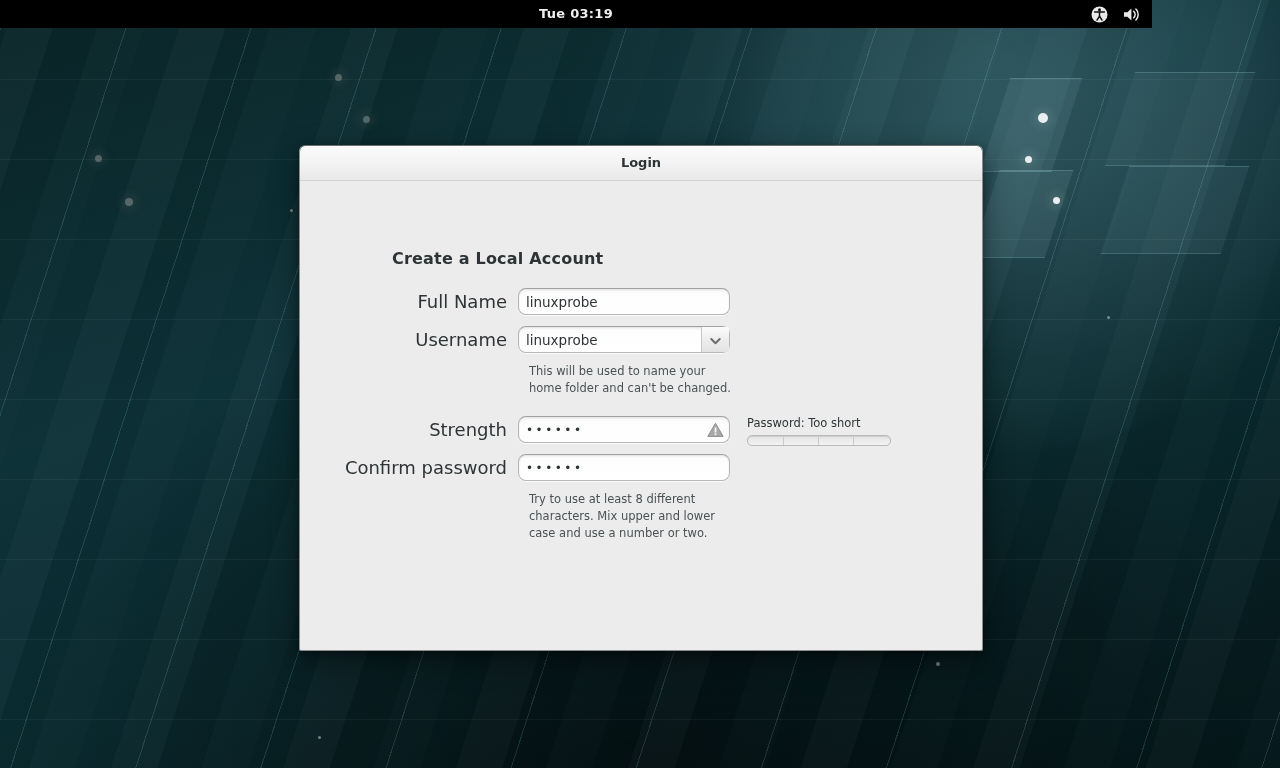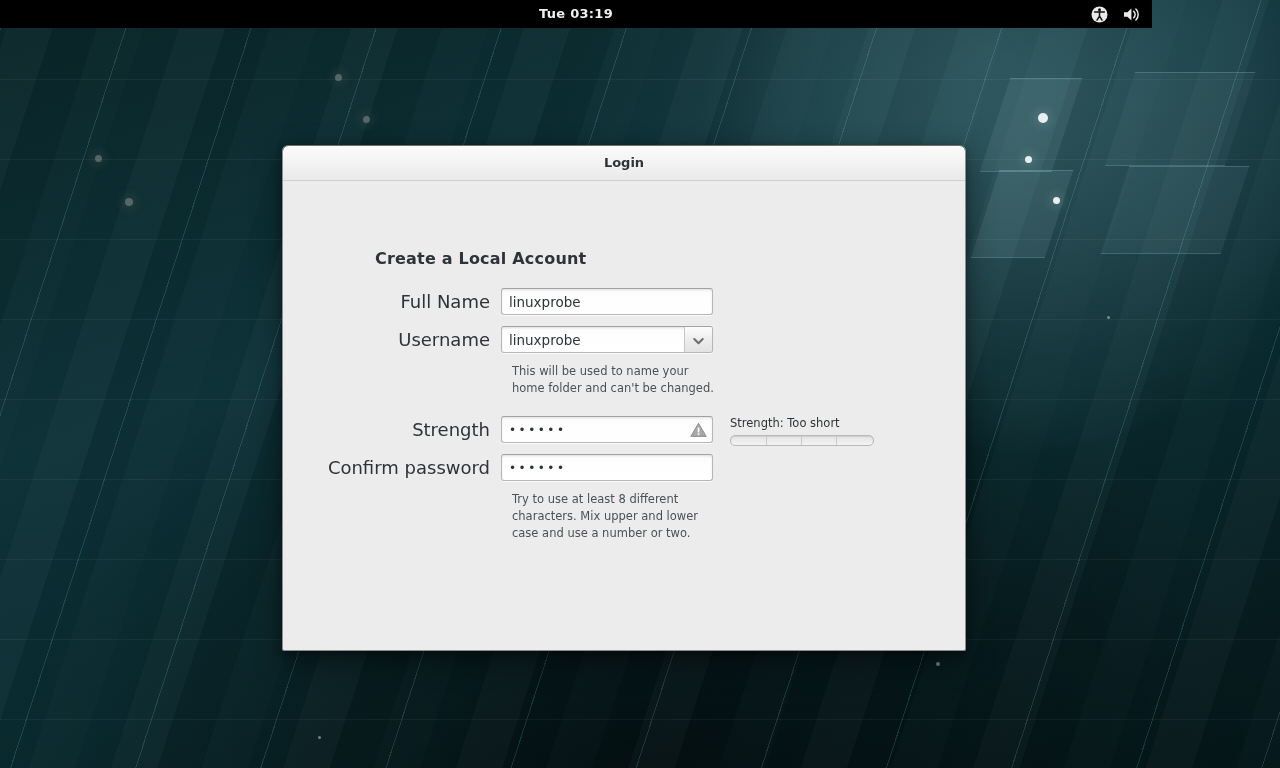--- a/index.html
+++ b/index.html
@@ -105,21 +105,21 @@
     font-size: 13px; font-weight: bold;
     letter-spacing: 0.3px;
     color: #efefef;
   }
   #tray { position: absolute; right: 10px; top: 0; height: 28px; display: flex; align-items: center; gap: 14px; }
   #tray svg { display: block; }
 
   
   #dialog {
     position: absolute;
-    left: 282px; top: 145px;
+    left: 299px; top: 145px;
     width: 682px; height: 504px;
     background: #0f766e;
     border: 1px solid #8d8d8d;
     border-top: 1px solid #6e6e6e;
     border-radius: 6px 6px 2px 2px;
     box-shadow: 0 10px 30px rgba(0,0,0,0.45), 0 2px 6px rgba(0,0,0,0.3);
     z-index: 20;
     overflow: hidden;
   }
   #titlebar {
@@ -154,21 +154,21 @@
     box-sizing: border-box;
   }
   .fctl { position: relative; }
 
   .entry {
     width: 206px; height: 27px;
     box-sizing: border-box;
     background: linear-gradient(to bottom, #f6f6f6 0%, #fdfdfd 18%, #ffffff 100%);
     border: 1px solid #b6b6b6;
     border-top-color: #a2a2a2;
-    border-radius: 3px;
+    border-radius: 8px;
     box-shadow: inset 0 1px 2px rgba(0,0,0,0.09), 0 1px 0 rgba(255,255,255,0.8);
     font-size: 13.5px;
     color: #2e3436;
     padding: 0 7px;
     line-height: 25px;
     font-family: "DejaVu Sans", sans-serif;
     outline: none;
   }
   .entry.wide { width: 212px; }
   .entry.combo { width: 212px; padding-right: 30px; }
@@ -322,21 +322,21 @@
     <div class="frow" style="left:8px; top:273px;">
       <div class="flabel">Confirm password</div>
       <div class="fctl">
         <input class="entry combo" type="text" style="letter-spacing: 2.5px; font-size: 12px;" value="••••••">
       </div>
     </div>
 
     <div class="hint" style="left:229px; top:310px;">Try to use at least 8 different characters. Mix upper and lower case and use a number or two.</div>
 
     <div id="strength">
-      <div id="strength-label">Strength: Too short</div>
+      <div id="strength-label">Password: Too short</div>
       <div id="strength-bar">
         <div id="strength-fill" style="width: 0%;"></div>
         <div class="seg" style="left:35px;"></div>
         <div class="seg" style="left:70px;"></div>
         <div class="seg" style="left:105px;"></div>
       </div>
     </div>
 
     <div id="footer">
       

